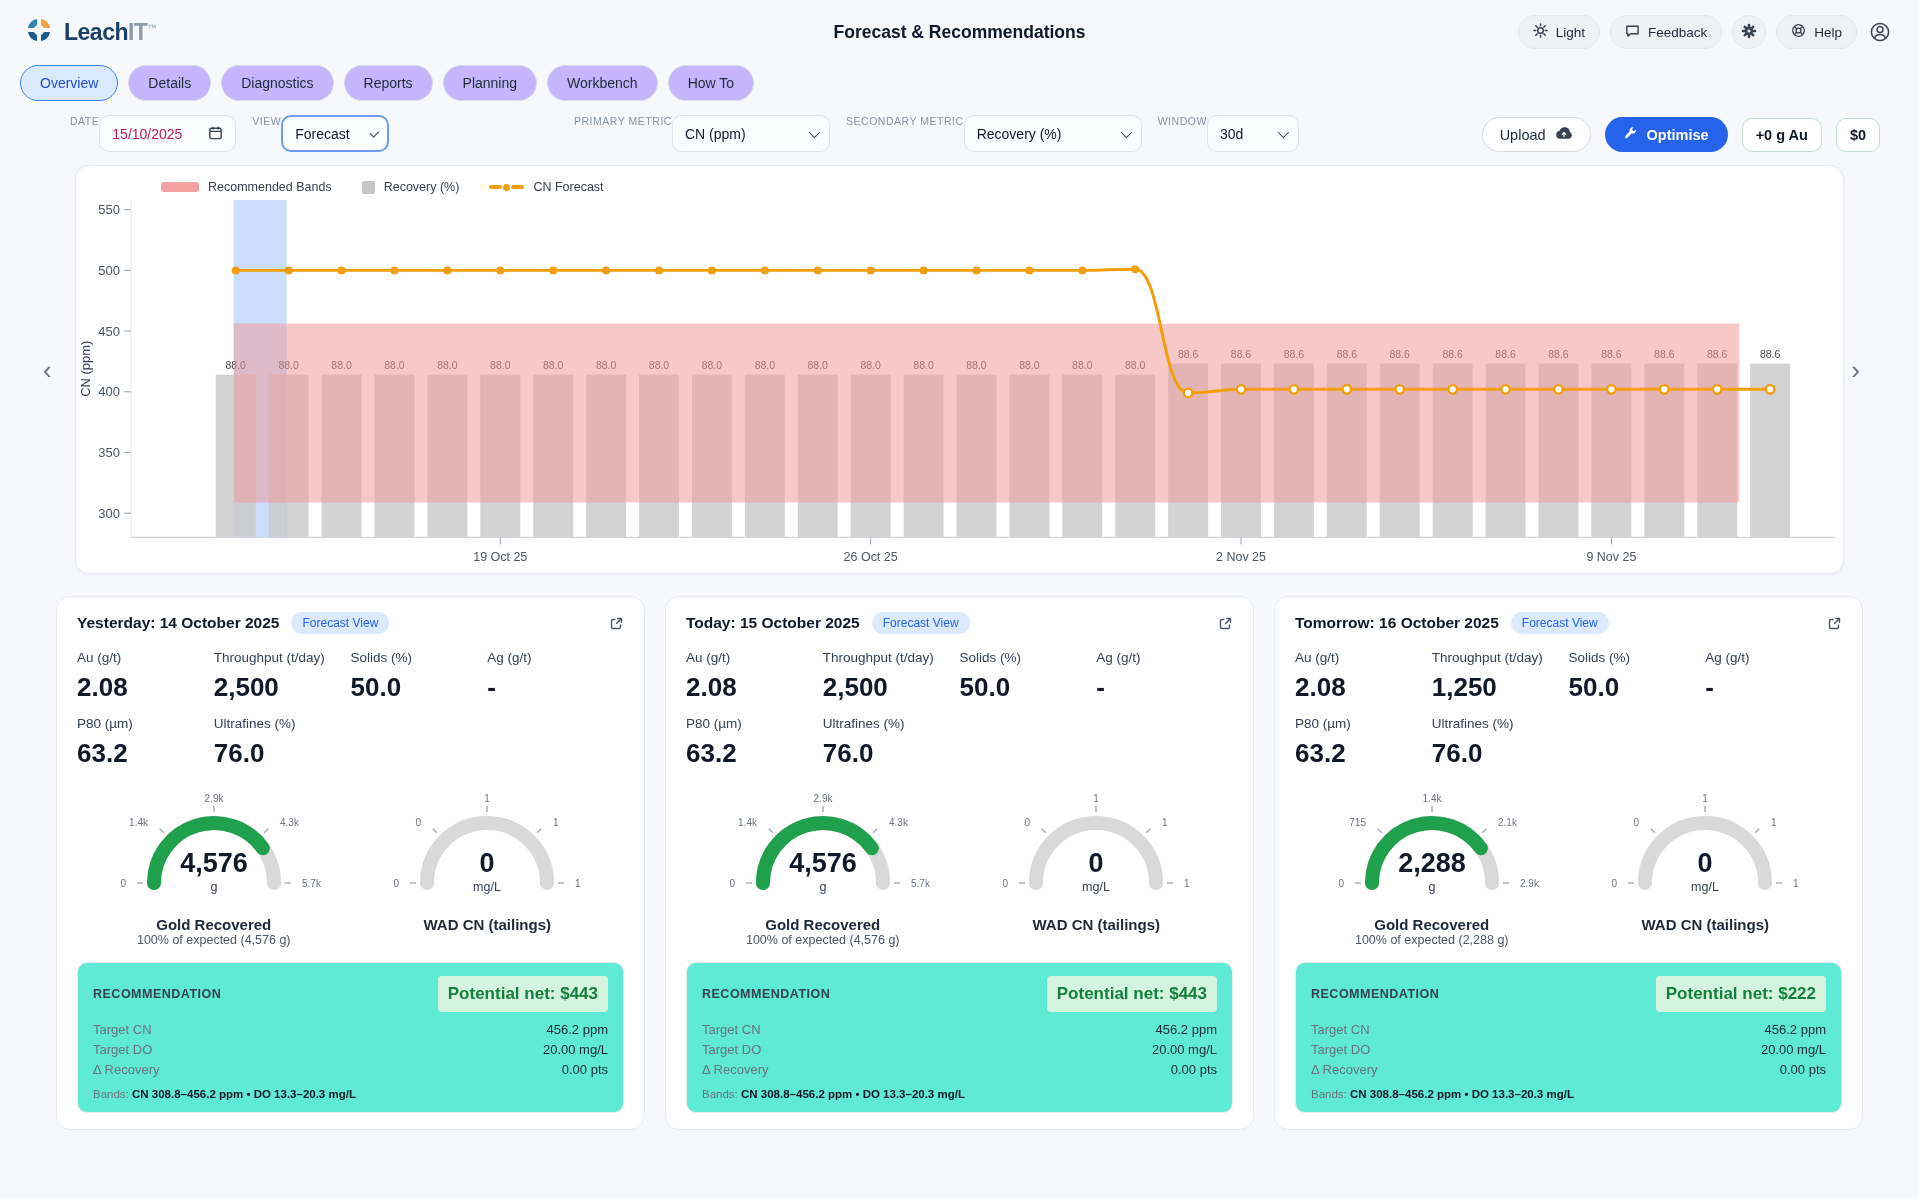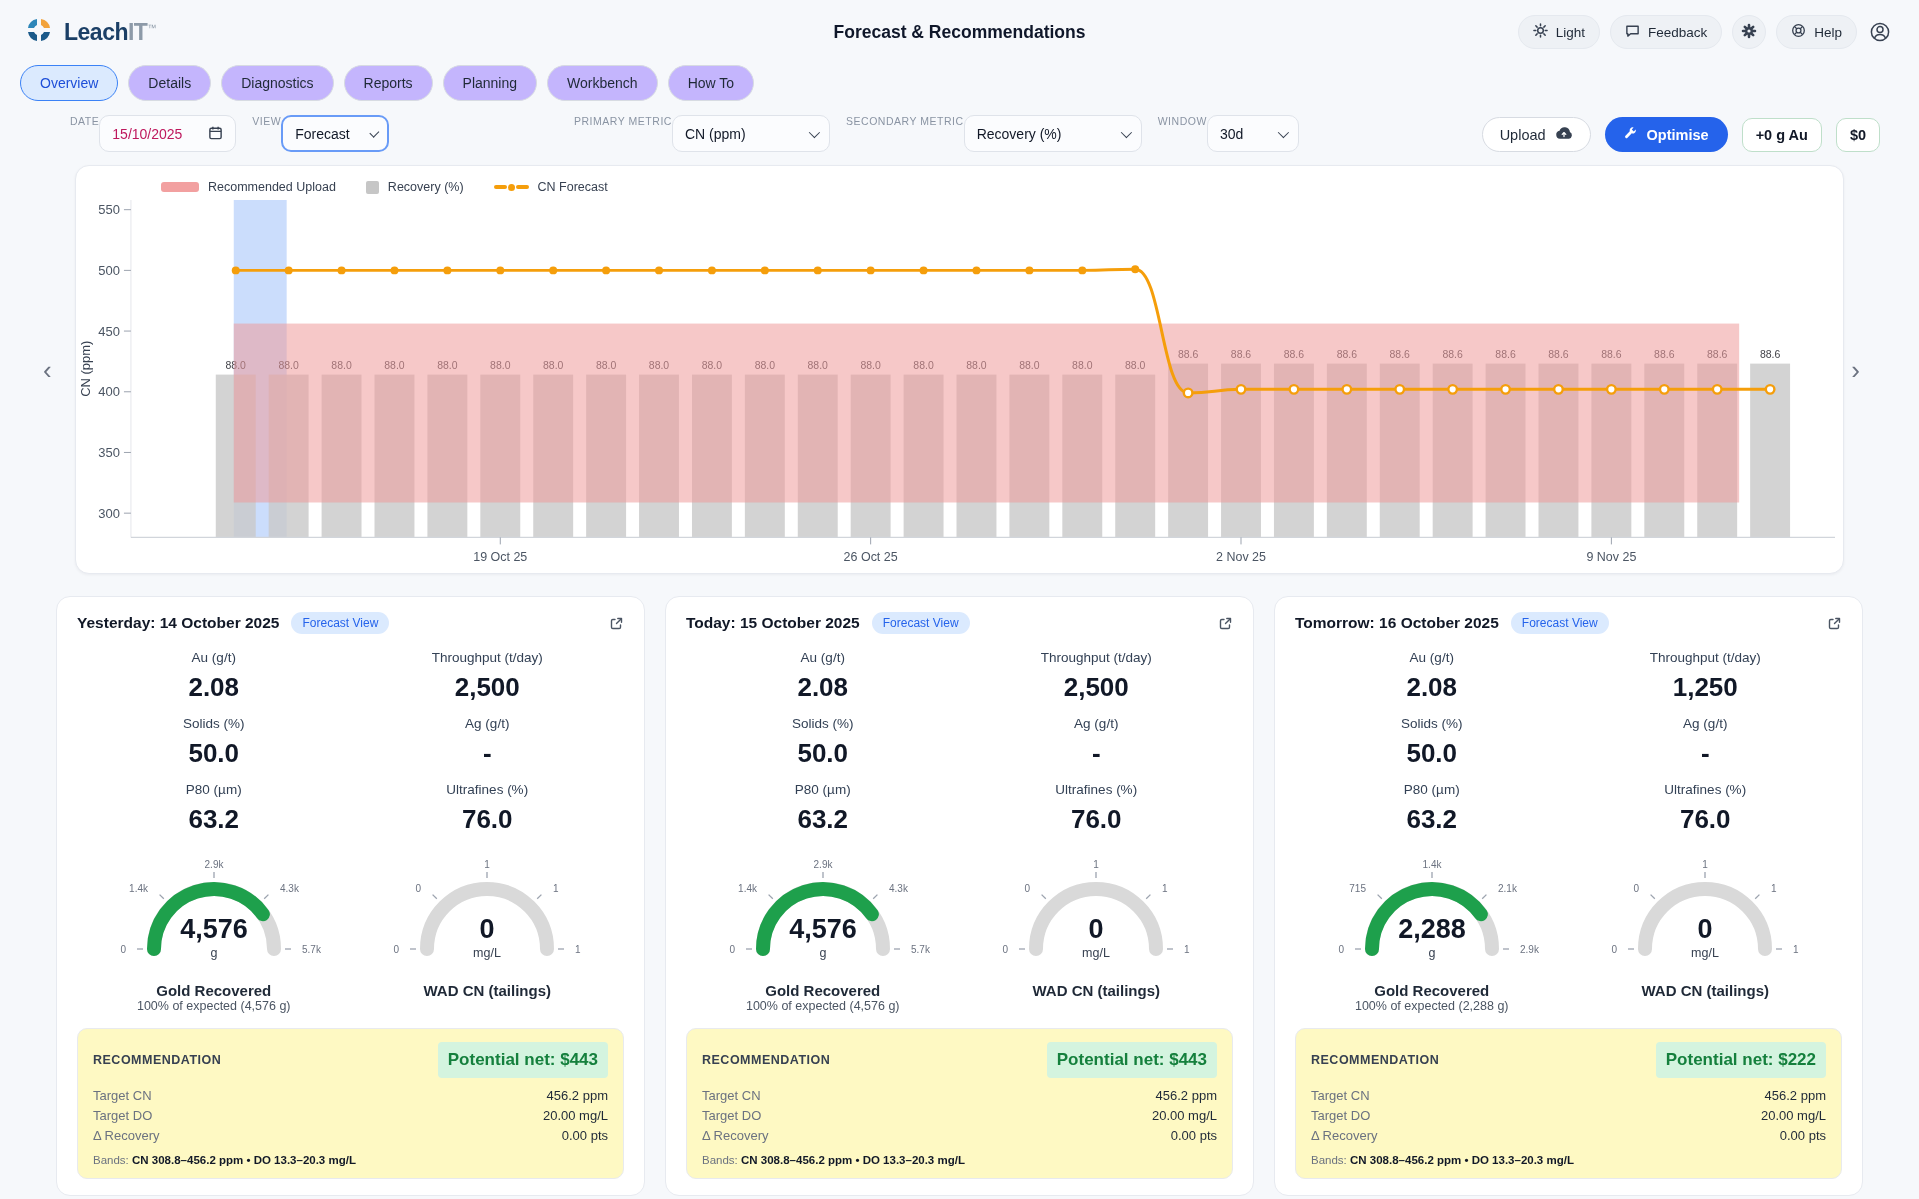--- a/index.html
+++ b/index.html
@@ -66,29 +66,29 @@
 
   
   .cards { display:grid; grid-template-columns:1fr 1fr 1fr; gap:20px; margin:22px 56px 0; }
   .card { background:#fff; border:1px solid #e7eaf0; border-radius:14px; padding:15px 20px 16px;
     display:flex; flex-direction:column; }
   .card-head { display:flex; align-items:center; gap:12px; }
   .card-title { font-size:15.5px; font-weight:700; color:#111827; }
   .view-badge { background:#dbeafe; color:#2563eb; font-size:12px; font-weight:400;
     border-radius:12px; padding:4px 11px; }
   .popout { margin-left:auto; cursor:pointer; display:flex; }
-  .mgrid { display:grid; grid-template-columns:1fr 1fr; row-gap:13px; margin:16px 0 6px; text-align:center; }
+  .mgrid { display:grid; grid-template-columns:1fr 1fr 1fr 1fr; row-gap:13px; margin:16px 0 6px; text-align:left; }
   .mlabel { font-size:13.5px; color:#334155; margin-bottom:7px; }
   .mvalue { font-size:26px; font-weight:700; color:#111827; }
   .gaugeRow { display:flex; justify-content:space-around; margin-top:10px; }
   .gaugeCol { width:46%; text-align:center; }
   .gauge svg { width:100%; max-width:230px; }
   .gcap { font-size:15px; font-weight:700; color:#1f2937; margin-top:2px; }
   .gsub { font-size:12.5px; color:#4b5563; min-height:15px; }
-  .rec { margin-top:14px; background:#fef9c3; border:1px solid #e8eaee; border-radius:10px; padding:13px 15px 12px; }
+  .rec { margin-top:14px; background:#5eead4; border:1px solid #e8eaee; border-radius:10px; padding:13px 15px 12px; }
   .recHead { display:flex; align-items:center; justify-content:space-between; margin-bottom:10px; }
   .recTitle { font-size:12.5px; font-weight:700; color:#374151; letter-spacing:.04em; }
   .netBadge { background:#d4f4df; color:#15803d; font-size:17px; font-weight:700; border-radius:4px; padding:8px 10px; }
   .recRow { display:flex; justify-content:space-between; font-size:13px; margin-top:5px; }
   .recLabel { color:#6b7280; } .recVal { color:#1f2937; }
   .bands { margin-top:11px; font-size:11.5px; }
   .bandsLabel { color:#6b7280; } .bandsVal { color:#111827; font-weight:600; }
 </style>
 </head>
 <body>
@@ -224,21 +224,21 @@
   <span class="chip">+0 g Au</span>
   <span class="chip">$0</span>
 </div>
 
 <div class="chart-section">
   <button class="chev left">‹</button>
   <div class="chart-card">
     <div class="legend">
       <div class="litem">
         <span class="sw-band"></span>
-        <span>Recommended Upload</span>
+        <span>Recommended Bands</span>
       </div>
       <div class="litem">
         <span class="sw-bar"></span>
         <span>Recovery (%)</span>
       </div>
       <div class="litem">
         <span class="sw-line">
             <span class="d"></span>
             <span class="o"></span>
             <span class="d"></span>

